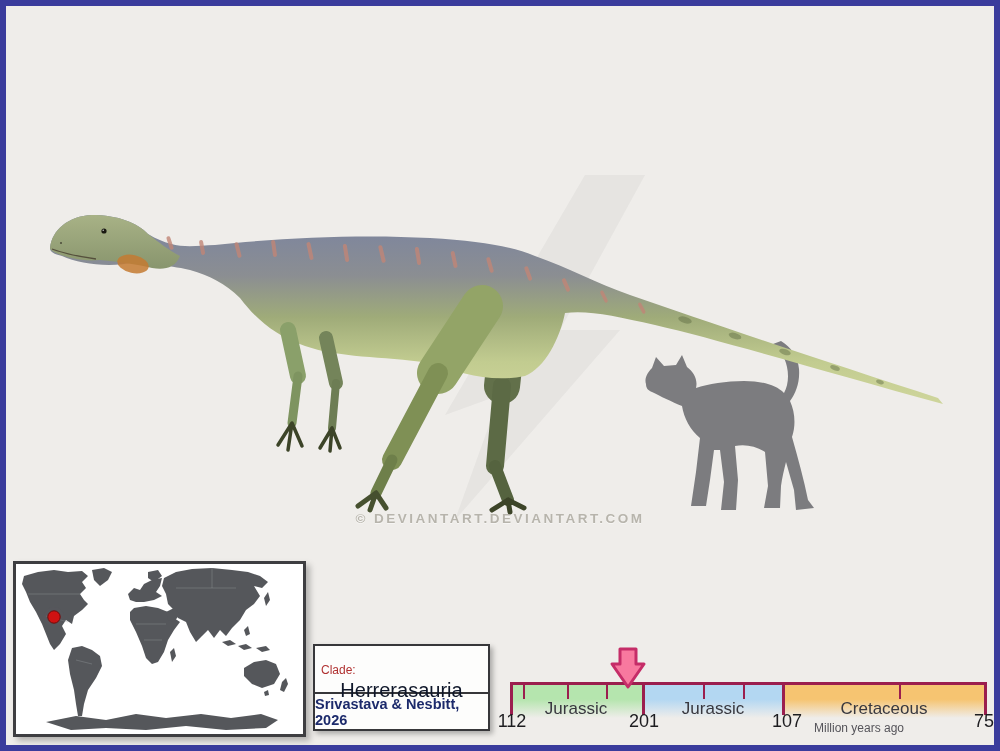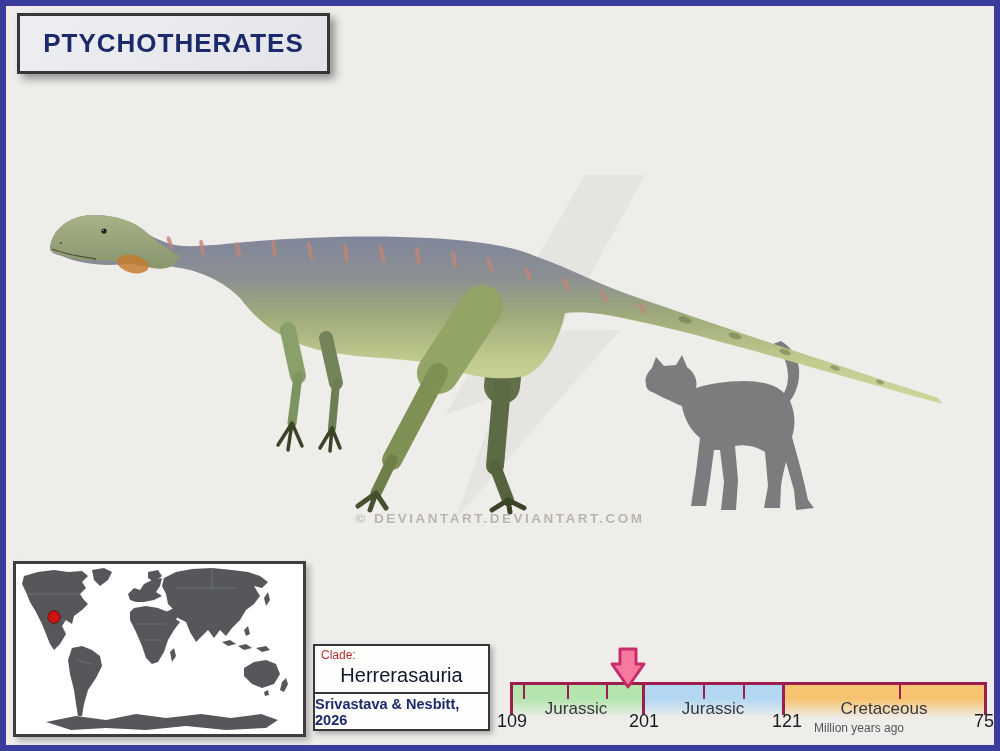--- a/index.html
+++ b/index.html
@@ -25,21 +25,21 @@
 
   
   .map-box{position:absolute;left:13px;top:561px;width:293px;height:176px;box-sizing:border-box;
     background:#ffffff;border:3px solid #3e3e41;box-shadow:4px 4px 6px rgba(0,0,0,0.25);z-index:20;}
   .map-box svg{display:block;width:100%;height:100%;}
 
   
   .clade-box{position:absolute;left:313px;top:644px;width:177px;height:87px;box-sizing:border-box;
     background:#fdfdfc;border:2.5px solid #37373a;box-shadow:3px 3px 5px rgba(0,0,0,0.28);z-index:20;}
   .clade-top{height:46px;box-sizing:border-box;padding:3px 6px 0 6px;}
-  .clade-label{font-size:12px;color:#b03131;line-height:13px;}
+  .clade-label{font-size:12px;color:#b03131;line-height:13px;margin-top:15px;}
   .clade-value{font-size:20px;color:#0f172a;text-align:center;line-height:26px;}
   .clade-bottom{height:36px;box-sizing:border-box;border-top:2px solid #37373a;
     display:flex;align-items:flex-end;justify-content:center;}
   .clade-attrib{font-size:14.5px;font-weight:600;color:#1c2a6b;}
 
   
   .tl{position:absolute;inset:0;z-index:15;}
   .tl-band{position:absolute;top:684px;height:34px;}
   .tl-band.triassic{left:511px;width:132px;background:linear-gradient(to bottom,#b5e5ae 0%,#b5e5ae 45%,rgba(181,229,174,0) 100%);}
   .tl-band.jurassic{left:643px;width:140px;background:linear-gradient(to bottom,#b3d7f2 0%,#b3d7f2 45%,rgba(179,215,242,0) 100%);}
@@ -156,23 +156,20 @@
       C173,7 180,17 181,29 C182,42 178,53 172,61
       C177,72 178,85 174,97 C180,118 186,140 190,160 L196,168 L178,170 L176,150 L168,122
       C166,130 164,138 163,146 L162,168 L146,168 L150,146 L147,112
       C138,106 127,104 117,106 L120,140 L118,170 L103,170 L106,142 L102,110
       L96,110 L92,140 L88,166 L73,166 L78,132 L82,98
       C72,90 66,78 64,66 C54,62 42,56 34,52 C29,50 28,47 28,44 Z"></path>
   </svg>
 
   <div class="wm-text">© DEVIANTART.DEVIANTART.COM</div>
 
-  <div class="title-box">
-    <h1>PTYCHOTHERATES</h1>
-  </div>
 
   <div class="map-box">
     <svg viewBox="0 0 287 170">
       <g fill="#55575b" stroke="none">
         <path d="M8,12 L22,8 L38,6 L52,8 L66,7 L72,12 L66,18 L70,24 L64,30 L68,36 L72,40 L66,46 L58,52 L56,60 L50,56 L46,62 L50,70 L44,80 L38,86 L34,80 L30,70 L26,60 L20,48 L14,38 L10,28 L6,20 Z"></path>
         <path d="M76,6 L88,4 L96,8 L92,16 L84,22 L78,16 Z"></path>
         <path d="M56,84 L66,82 L76,86 L84,92 L86,102 L80,114 L72,126 L68,140 L66,152 L62,152 L60,140 L58,126 L54,110 L52,96 Z"></path>
         <path d="M112,30 L118,24 L124,26 L128,20 L136,16 L146,14 L144,22 L140,28 L146,32 L138,36 L128,38 L120,38 L114,36 Z"></path>
         <path d="M132,8 L142,6 L146,12 L138,18 L132,14 Z"></path>
         <path d="M118,44 L130,42 L142,44 L152,48 L158,54 L164,58 L158,66 L152,76 L148,88 L142,98 L136,100 L130,94 L126,82 L120,68 L114,56 L114,48 Z"></path>
@@ -219,23 +216,23 @@
     <div class="tl-tick-minor" style="left:567px"></div>
     <div class="tl-tick-minor" style="left:606px"></div>
     <div class="tl-tick-minor" style="left:703px"></div>
     <div class="tl-tick-minor" style="left:743px"></div>
     <div class="tl-tick-minor" style="left:899px"></div>
 
     <div class="tl-period" style="left:576px">Jurassic</div>
     <div class="tl-period" style="left:713px">Jurassic</div>
     <div class="tl-period" style="left:884px">Cretaceous</div>
 
-    <div class="tl-num" style="left:512px">109</div>
+    <div class="tl-num" style="left:512px">112</div>
     <div class="tl-num" style="left:644px">201</div>
-    <div class="tl-num" style="left:787px">121</div>
+    <div class="tl-num" style="left:787px">107</div>
     <div class="tl-num" style="left:984px">75</div>
 
     <div class="tl-unit">Million years ago</div>
 
     <svg class="tl-arrow" width="38" height="44" viewBox="0 0 38 44">
       <polygon points="11,2 27,2 27,17 35,17 19,40 3,17 11,17" fill="#f8799f" stroke="#c52d68" stroke-width="3" stroke-linejoin="round"></polygon>
     </svg>
   </div>
 
   <div id="frame"></div>

